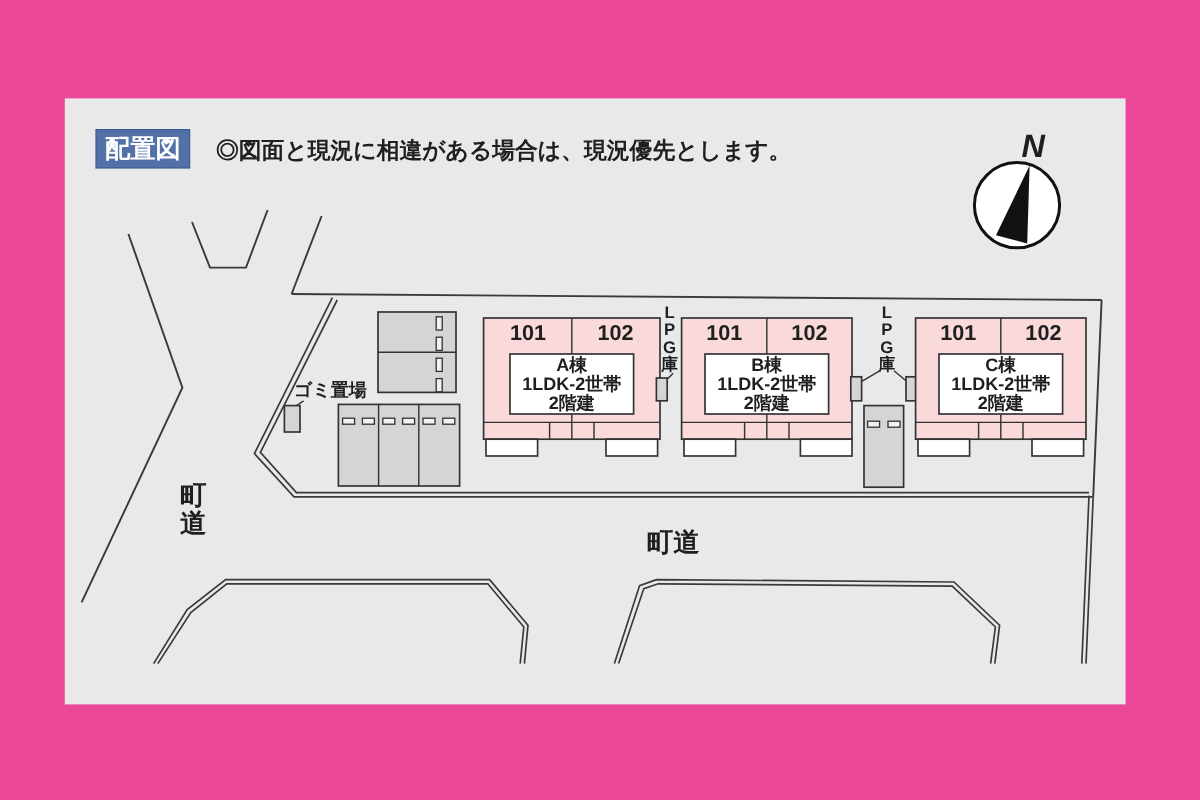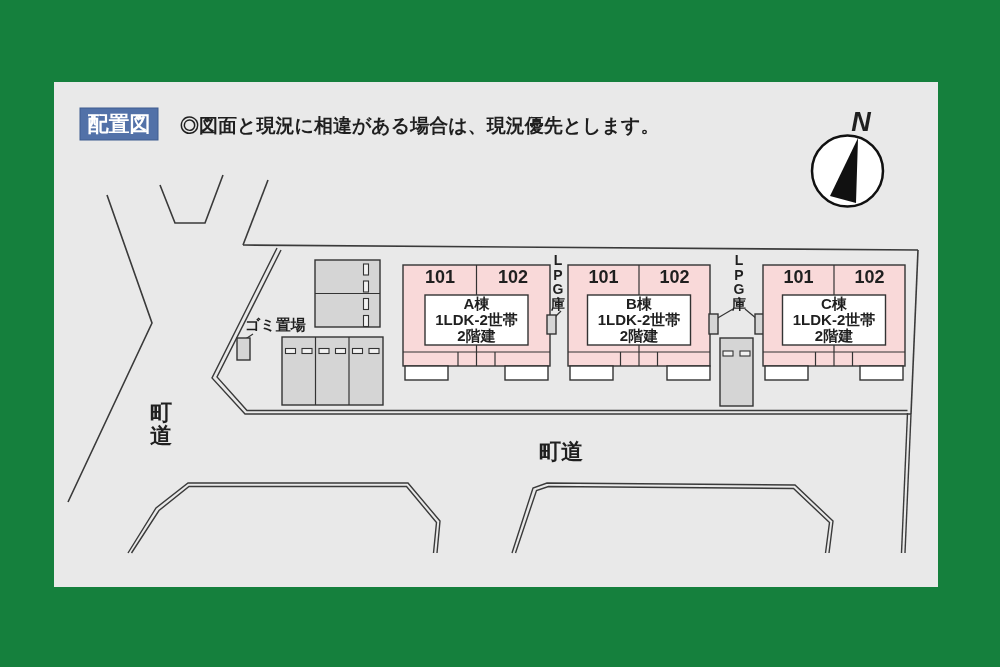--- a/index.html
+++ b/index.html
@@ -1,16 +1,16 @@
 <!DOCTYPE html>
 <html><head>
 <meta charset="utf-8">
 <style>
   html,body{margin:0;padding:0;background:#ffffff;}
-  .page{position:relative;width:1000px;height:667px;background:#15803d;}
+  .page{position:relative;width:1000px;height:667px;background:#ec4899;}
   svg{font-family:"Liberation Sans",sans-serif;fill:#1f1f1f;}
   .ln{fill:none;stroke:#3a3a3a;stroke-width:1.6;stroke-linejoin:miter;}
   .ln2{fill:none;stroke:#3a3a3a;stroke-width:1.4;}
   .bx{stroke:#333333;stroke-width:1.4;}
   .thin{fill:none;stroke:#333333;stroke-width:1.2;}
   .wht{fill:#ffffff;stroke:#333333;stroke-width:1.4;}
   .stop{fill:#f2f2f2;stroke:#333333;stroke-width:1.1;}
   .t-title{font-size:21px;font-weight:700;fill:#ffffff;text-anchor:middle;}
   .t-note{font-size:19px;font-weight:700;}
   .t-n{font-size:27px;font-style:italic;font-weight:600;text-anchor:middle;}

